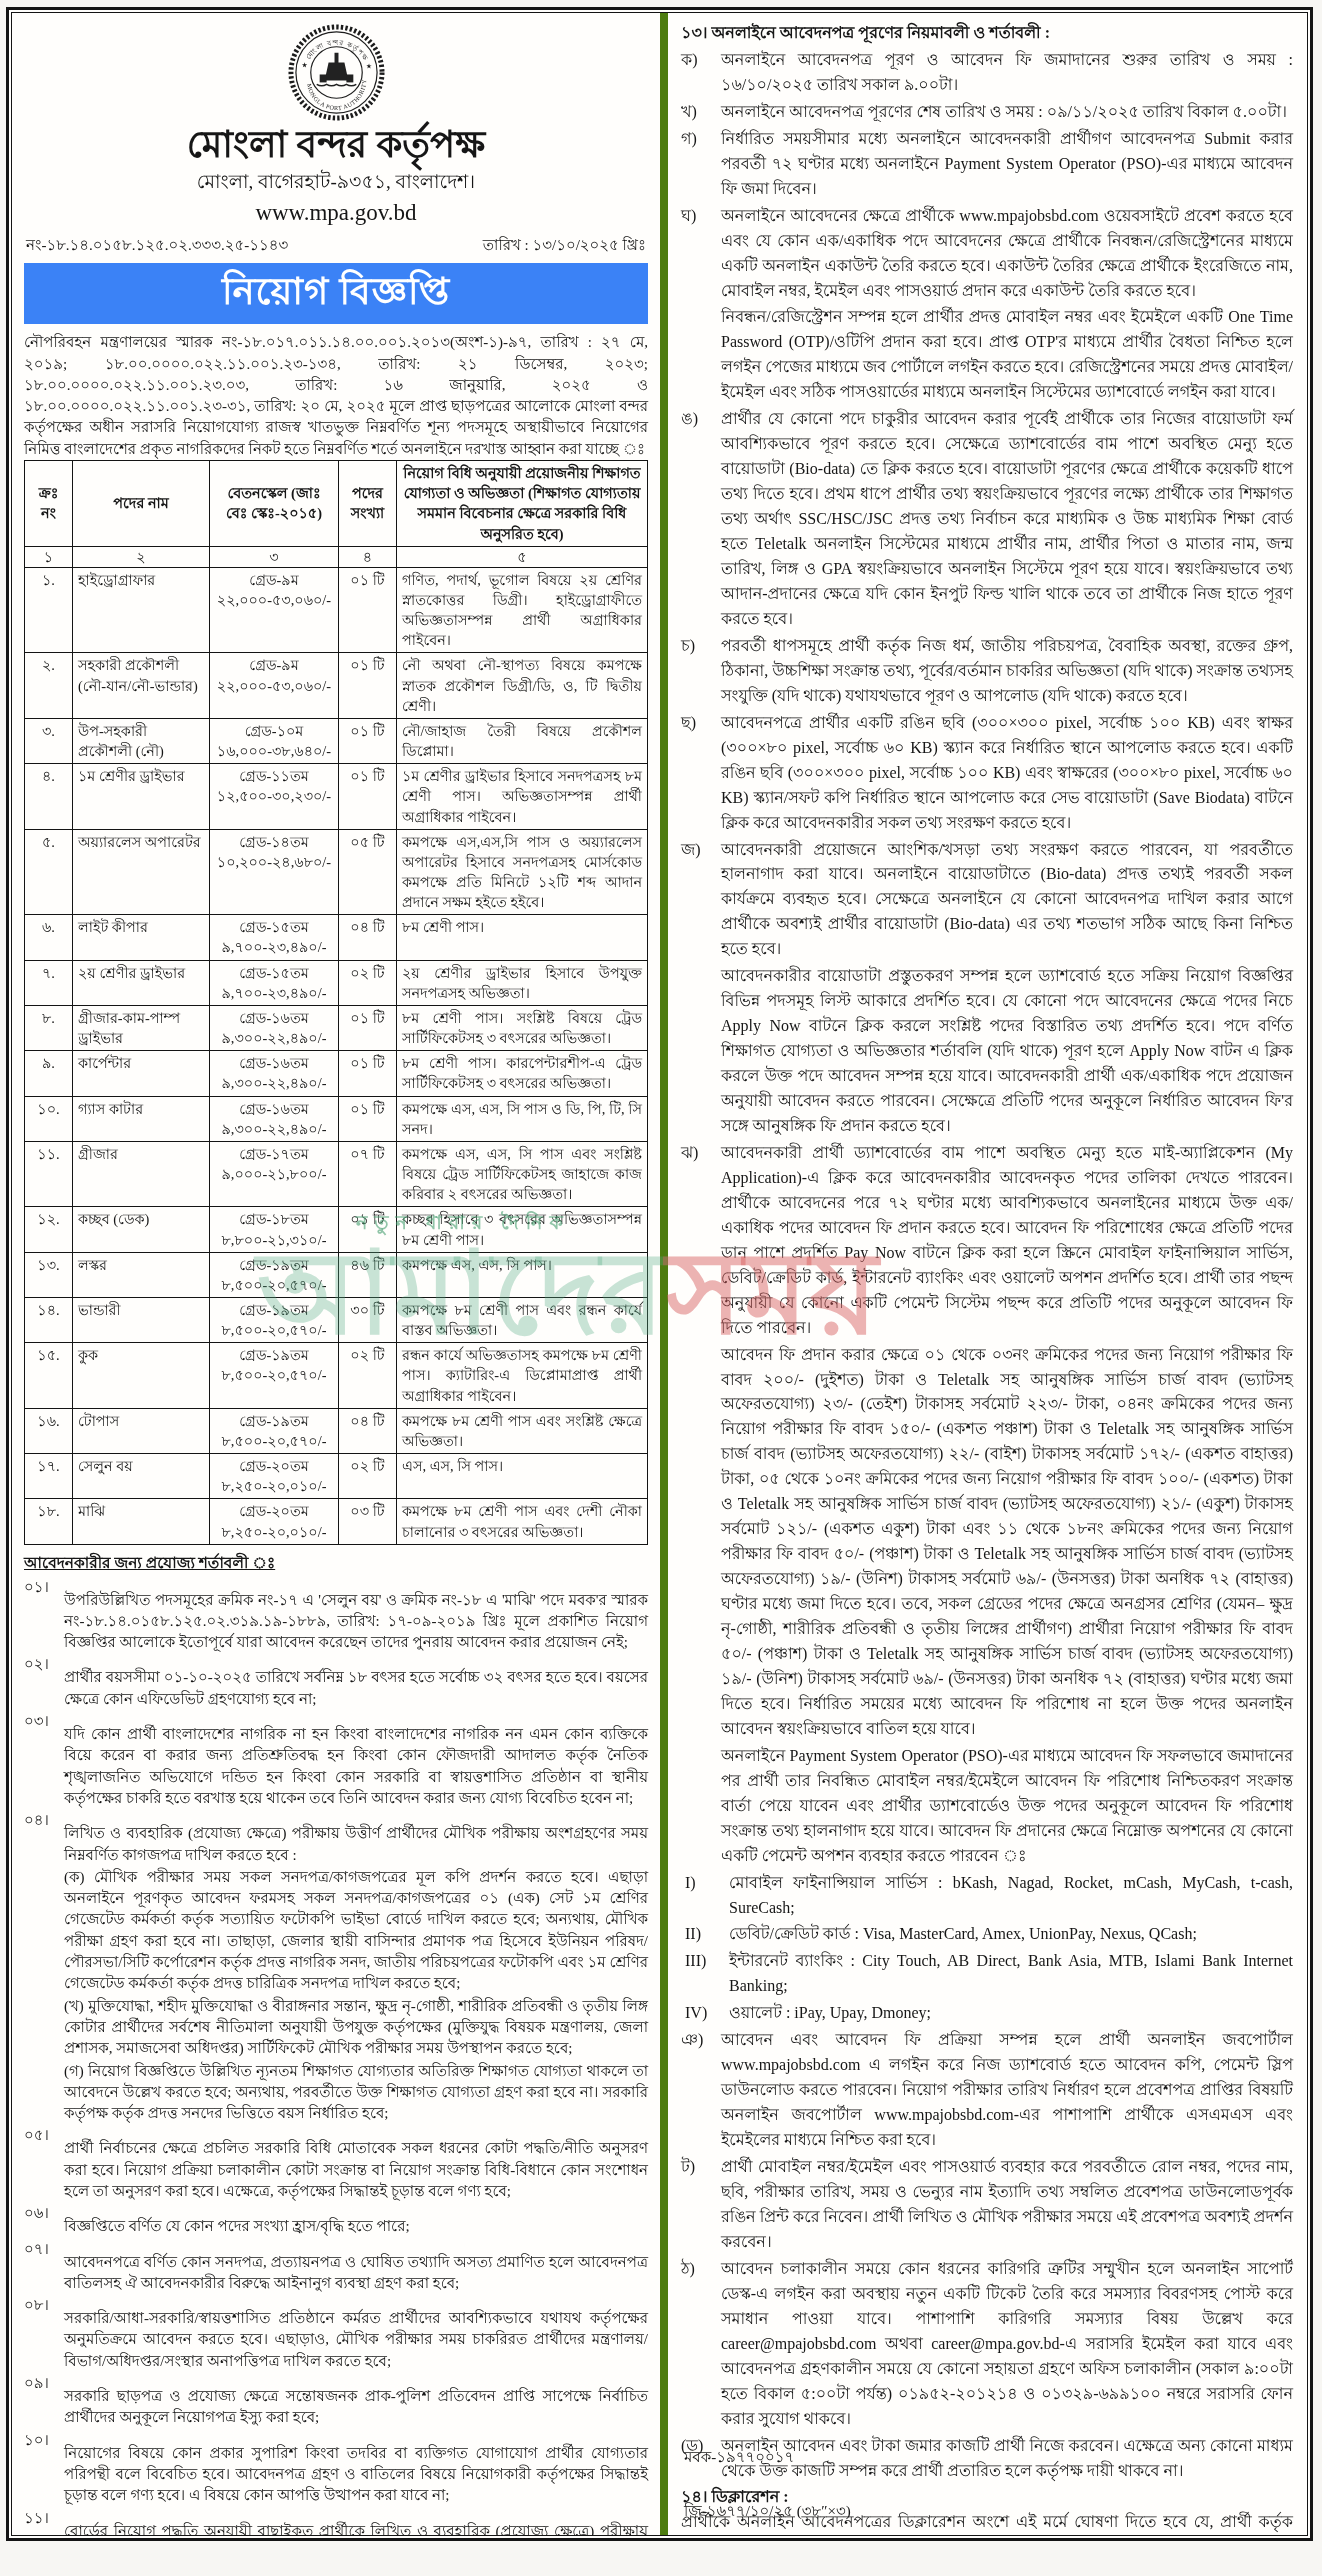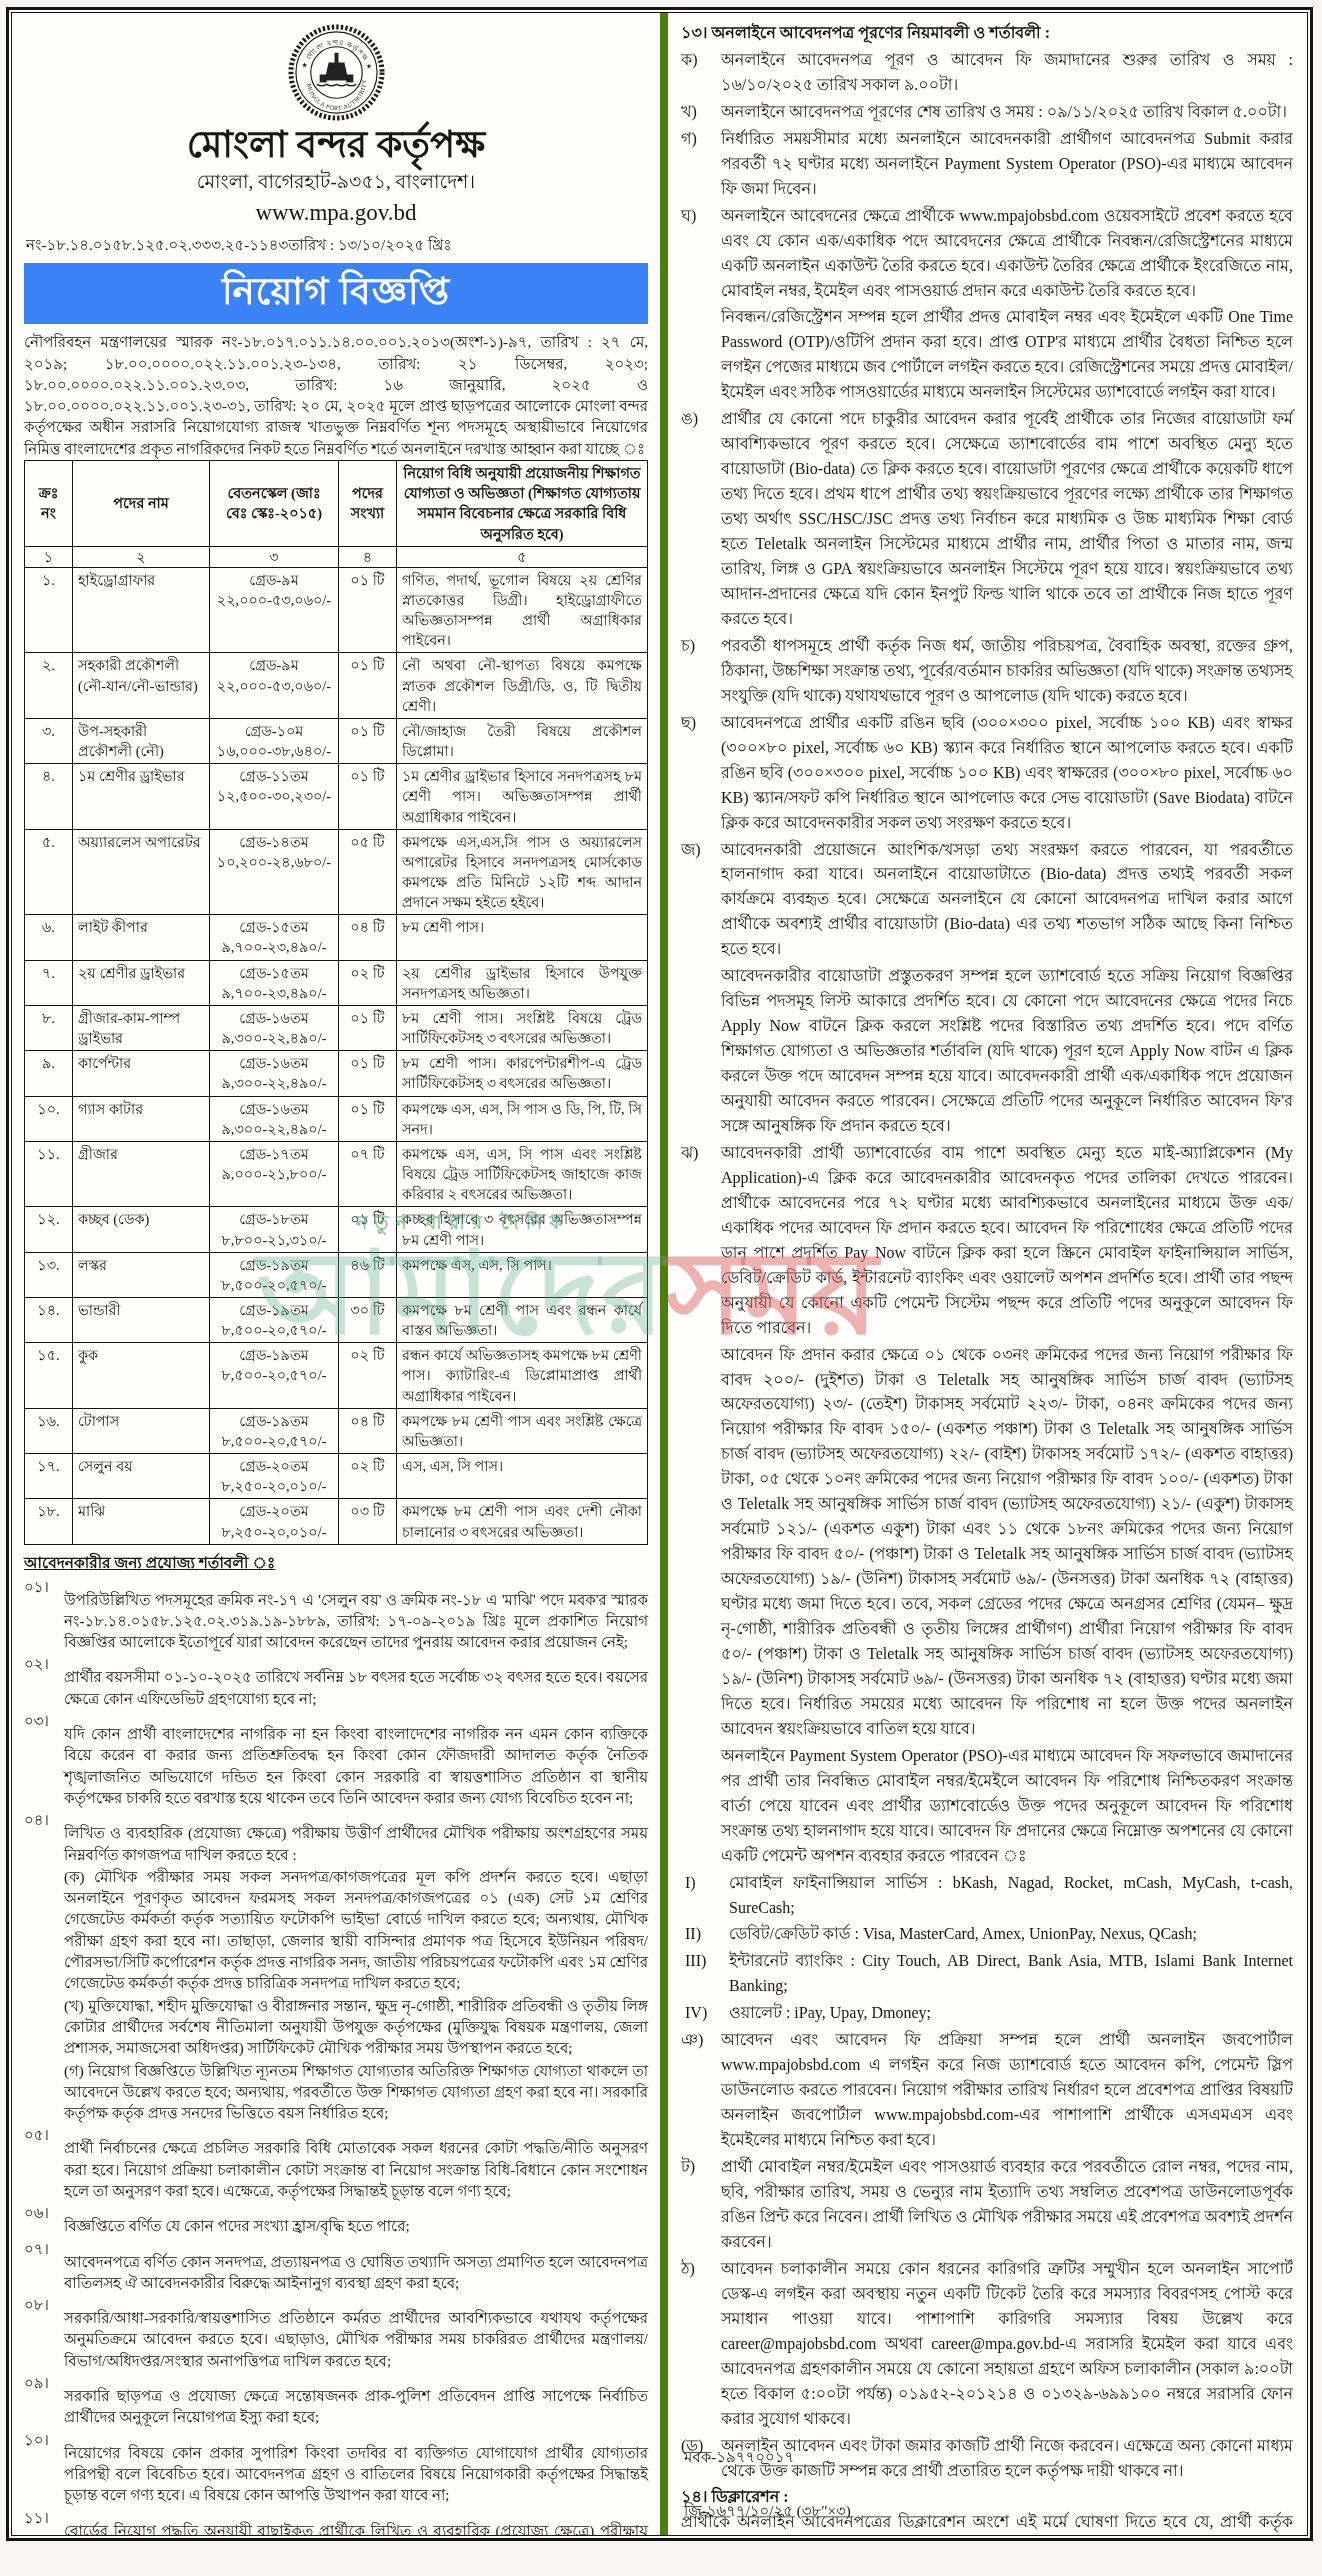--- a/index.html
+++ b/index.html
@@ -22,21 +22,21 @@
   .col-left{
     width:648px;box-sizing:border-box;flex:none;
     padding:8px 12px 6px 12px;overflow:hidden;
     font-size:15px;line-height:1.42;
   }
   .header{text-align:center;}
   .seal{width:99px;height:99px;margin:2px auto 0 auto;display:block;}
   .org-name{font-size:37px;font-weight:bold;line-height:1.15;margin-top:2px;}
   .org-address{font-size:19px;margin-top:2px;}
   .org-web{font-size:23px;margin-top:1px;font-family:"Liberation Serif",serif;}
-  .ref-row{display:flex;font-size:15px;margin-top:6px;padding:0 2px;}
+  .ref-row{display:flex;justify-content:space-between;font-size:15px;margin-top:6px;padding:0 2px;}
   .banner{
     background:#3b82f6;color:#fff;text-align:center;
     font-size:37px;font-weight:bold;line-height:1.4;
     margin:7px 0 8px 0;padding:3px 0 6px 0;letter-spacing:1px;
   }
   .intro{text-align:justify;margin-bottom:0;}
   table.positions{width:100%;border-collapse:collapse;table-layout:fixed;font-size:14.4px;line-height:1.4;}
   table.positions th,table.positions td{border:1.6px solid #141414;padding:2px 5px;vertical-align:top;box-sizing:border-box;}
   table.positions th{font-weight:bold;text-align:center;vertical-align:middle;}
   td.c{text-align:center;}

